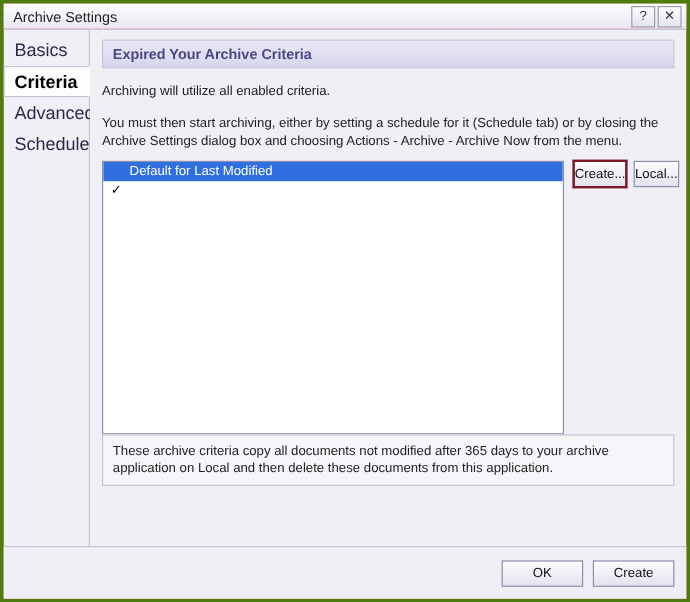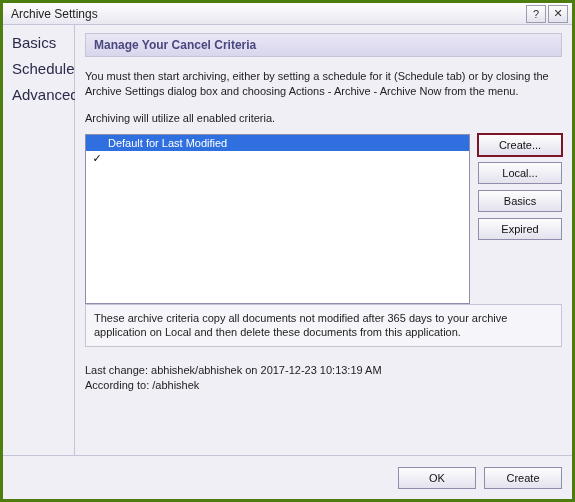--- a/index.html
+++ b/index.html
@@ -88,34 +88,34 @@
     font-size:12px;
     padding:4px 8px;
     margin-bottom:8px;
   }
   .para { margin: 4px 0 8px 0; line-height: 1.35; color:#222; }
   .list-row { display:flex; gap:8px; }
   .listbox {
     flex:1;
     background:#fff;
     border:1px solid #8d8dad;
-    height:170px;
+    height:228px;
     overflow:auto;
   }
   .lb-row {
     display:flex;
     align-items:center;
     height:16px;
     padding:0 2px 0 4px;
     font-size:11px;
   }
   .lb-row.selected { background:#2f6fe0; color:#fff; }
   .lb-check { width:14px; text-align:center; font-family: "Segoe UI Symbol","Arial"; }
   .lb-text { flex:1; padding-left:4px; }
-  .btncol { width:84px; display:flex; flex-direction:column; gap:6px; }
+  .btncol { width:84px; display:flex; flex-direction:row; gap:6px; }
   .btn {
     height:22px;
     border:1px solid #8d8dad;
     background:linear-gradient(#fdfdfe,#e3e2ee);
     font-size:11px;
     color:#111;
     display:flex; align-items:center; justify-content:center;
     cursor:default;
   }
   .btn.highlight { outline:2px solid #7a1626; outline-offset:-1px; }
@@ -132,21 +132,21 @@
   .footer {
     height:44px;
     border-top:1px solid #c6c5d7;
     display:flex;
     align-items:center;
     justify-content:flex-end;
     gap:8px;
     padding:0 10px;
     background:#f0eff5;
   }
-  .footer .btn { width:78px; }
+  .footer .btn { width:68px; }
 </style>
 </head>
 <body>
 
 <div class="window">
 
   <div class="titlebar">
     <span>Archive Settings</span>
     <span class="spacer"></span>
     <div class="titlebtn">
@@ -156,33 +156,36 @@
       <span>✕</span>
     </div>
   </div>
 
   <div class="body">
 
     <div class="tabs">
       <div class="tab">
         <span>Basics</span>
       </div>
+      <div class="tab selected">
+        <span>Criteria</span>
+      </div>
+      <div class="tab">
+        <span>Advanced</span>
+      </div>
       <div class="tab">
         <span>Schedule</span>
       </div>
-      <div class="tab">
-        <span>Advanced</span>
-      </div>
     </div>
 
     <div class="panel">
-      <div class="heading-bar">Manage Your Cancel Criteria</div>
-
+      <div class="heading-bar">Expired Your Archive Criteria</div>
+
+      <div class="para">Archiving will utilize all enabled criteria.</div>
       <div class="para">You must then start archiving, either by setting a schedule for it (Schedule tab) or by closing the Archive Settings dialog box and choosing Actions - Archive - Archive Now from the menu.</div>
-      <div class="para">Archiving will utilize all enabled criteria.</div>
 
       <div class="list-row">
         <div class="listbox">
           <div class="lb-row selected">
             <span class="lb-check"></span>
             <span class="lb-text">Default for Last Modified</span>
           </div>
           <div class="lb-row">
             <span class="lb-check">✓</span>
           </div>
@@ -198,24 +201,20 @@
             <span>Basics</span>
           </div>
           <div class="btn">
             <span>Expired</span>
           </div>
         </div>
       </div>
 
       <div class="infobox">These archive criteria copy all documents not modified after 365 days to your archive application  on Local and then delete these documents from this application.</div>
 
-      <div class="meta">
-        <div>Last change: abhishek/abhishek on 2017-12-23 10:13:19 AM</div>
-        <div>According to: /abhishek</div>
-      </div>
     </div>
   </div>
 
   <div class="footer">
     <div class="btn">
       <span>OK</span>
     </div>
     <div class="btn">
       <span>Create</span>
     </div>

